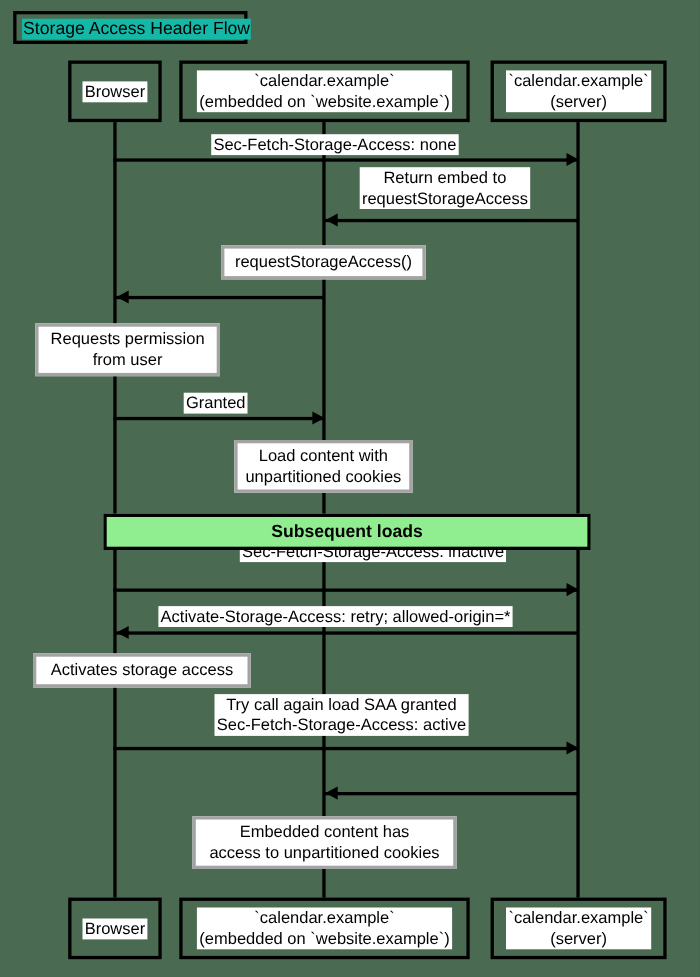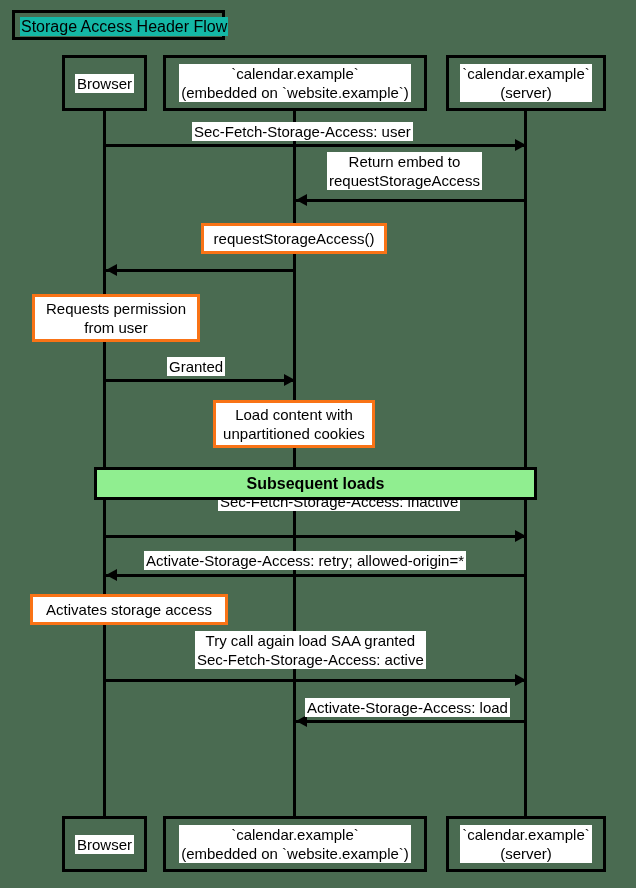--- a/index.html
+++ b/index.html
@@ -90,21 +90,21 @@
     font-size: 15px;
     line-height: 19px;
     text-align: center;
     white-space: pre;
     padding: 0 2px;
     z-index: 6;
   }
   
   .note {
     position: absolute;
-    border: 3px solid #f97316;
+    border: 3px solid #a3a3a3;
     background: #fff;
     box-sizing: border-box;
     display: flex;
     align-items: center;
     justify-content: center;
     z-index: 7;
   }
   .note .note-text {
     background: #fff;
     color: #000;
@@ -150,21 +150,21 @@
   </div>
   <div class="participant" style="left:163px; top:55px; width:264px; height:56px;">
     <span class="p-label">`calendar.example`
 (embedded on `website.example`)</span>
   </div>
   <div class="participant" style="left:446px; top:55px; width:160px; height:56px;">
     <span class="p-label">`calendar.example`
 (server)</span>
   </div>
 
-  <div class="msg-label" style="left:192px; top:122px;">Sec-Fetch-Storage-Access: user</div>
+  <div class="msg-label" style="left:192px; top:122px;">Sec-Fetch-Storage-Access: none</div>
   <div class="msg-line" style="left:103px; top:144px; width:422px;"></div>
   <div class="arrow-head right" style="left:515px; top:139px;"></div>
 
   <div class="msg-label" style="left:327px; top:152px;">Return embed to
 requestStorageAccess</div>
   <div class="msg-line" style="left:295px; top:199px; width:230px;"></div>
   <div class="arrow-head left" style="left:296px; top:194px;"></div>
 
   <div class="note" style="left:201px; top:223px; width:186px; height:31px;">
     <span class="note-text">requestStorageAccess()</span>
@@ -201,24 +201,27 @@
 
   <div class="note" style="left:10px; top:594px; width:198px; height:31px;margin-left:20px;">
     <span class="note-text">Activates storage access</span>
   </div>
 
   <div class="msg-label" style="left:195px; top:631px;">Try call again load SAA granted
 Sec-Fetch-Storage-Access: active</div>
   <div class="msg-line" style="left:103px; top:679px; width:422px;"></div>
   <div class="arrow-head right" style="left:515px; top:674px;"></div>
 
-  <div class="msg-label" style="left:305px; top:698px;">Activate-Storage-Access: load</div>
   <div class="msg-line" style="left:295px; top:720px; width:230px;"></div>
   <div class="arrow-head left" style="left:296px; top:715px;"></div>
 
+  <div class="note" style="left:175px; top:742px; width:240px; height:48px;">
+    <span class="note-text">Embedded content has
+access to unpartitioned cookies</span>
+  </div>
 
   <div class="participant" style="left:62px; top:816px; width:85px; height:56px;">
     <span class="p-label">Browser</span>
   </div>
   <div class="participant" style="left:163px; top:816px; width:264px; height:56px;">
     <span class="p-label">`calendar.example`
 (embedded on `website.example`)</span>
   </div>
   <div class="participant" style="left:446px; top:816px; width:160px; height:56px;">
     <span class="p-label">`calendar.example`

